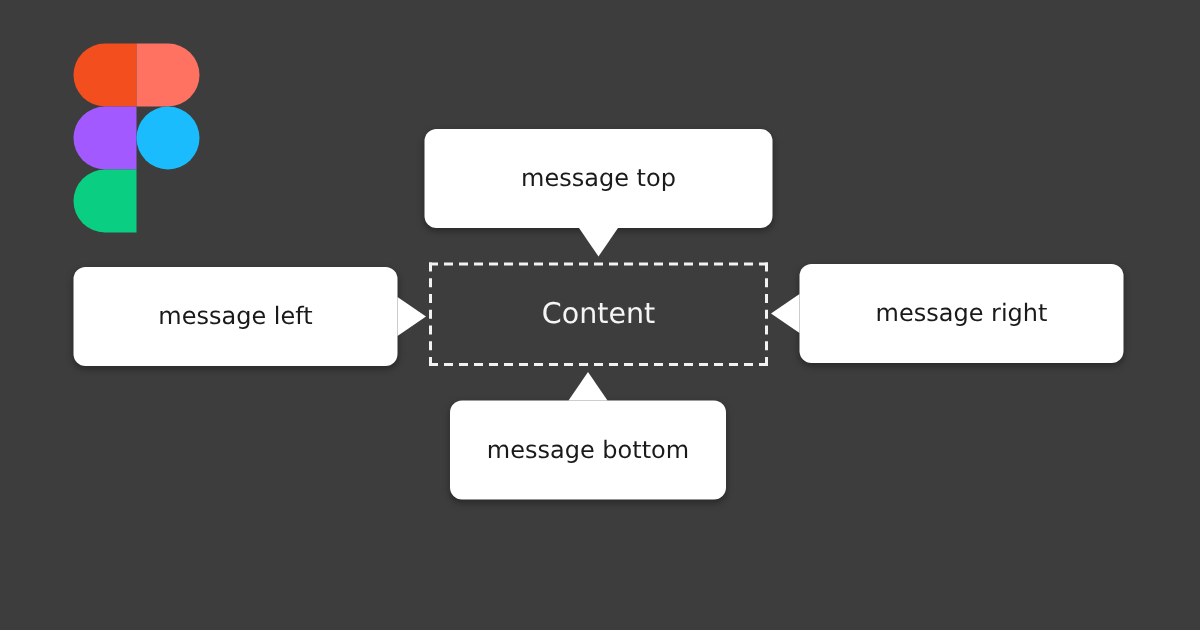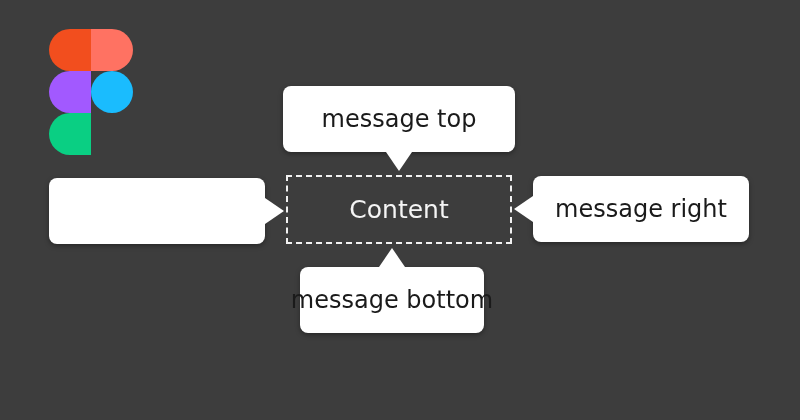--- a/index.html
+++ b/index.html
@@ -46,21 +46,21 @@
     background: #ffffff;
     border-radius: 8px;
     box-shadow: 0 2px 5px rgba(0,0,0,0.35);
     display: flex;
     align-items: center;
     justify-content: center;
     box-sizing: border-box;
   }
   .bubble-label {
     color: #1a1a1a;
-    font-size: 24px;
+    font-size: 16px;
     line-height: 1;
     white-space: nowrap;
     font-family: "DejaVu Sans", sans-serif;
   }
 
   
   .arrow {
     position: absolute;
     width: 0;
     height: 0;
@@ -143,21 +143,21 @@
     width: 226px;
     height: 69px;
     box-sizing: border-box;
     border: 2px dashed #f2f2f2;
     display: flex;
     align-items: center;
     justify-content: center;
   }
   #content-target .content-label {
     color: #f5f5f5;
-    font-size: 25px;
+    font-size: 19px;
     line-height: 1;
     white-space: nowrap;
     font-family: "DejaVu Sans", sans-serif;
   }
 </style>
 </head>
 <body>
 
 <div id="stage">
 
@@ -168,20 +168,21 @@
     <span class="fg fg-mr"></span>
     <span class="fg fg-bl"></span>
   </div>
 
   <div class="bubble" id="bubble-top">
     <span class="bubble-label">message top</span>
     <span class="arrow arrow-down"></span>
   </div>
 
   <div class="bubble" id="bubble-left">
+    <span class="bubble-label">message left</span>
     <span class="arrow arrow-right"></span>
   </div>
 
   <div class="bubble" id="bubble-right">
     <span class="bubble-label">message right</span>
     <span class="arrow arrow-left"></span>
   </div>
 
   <div class="bubble" id="bubble-bottom">
     <span class="bubble-label">message bottom</span>

